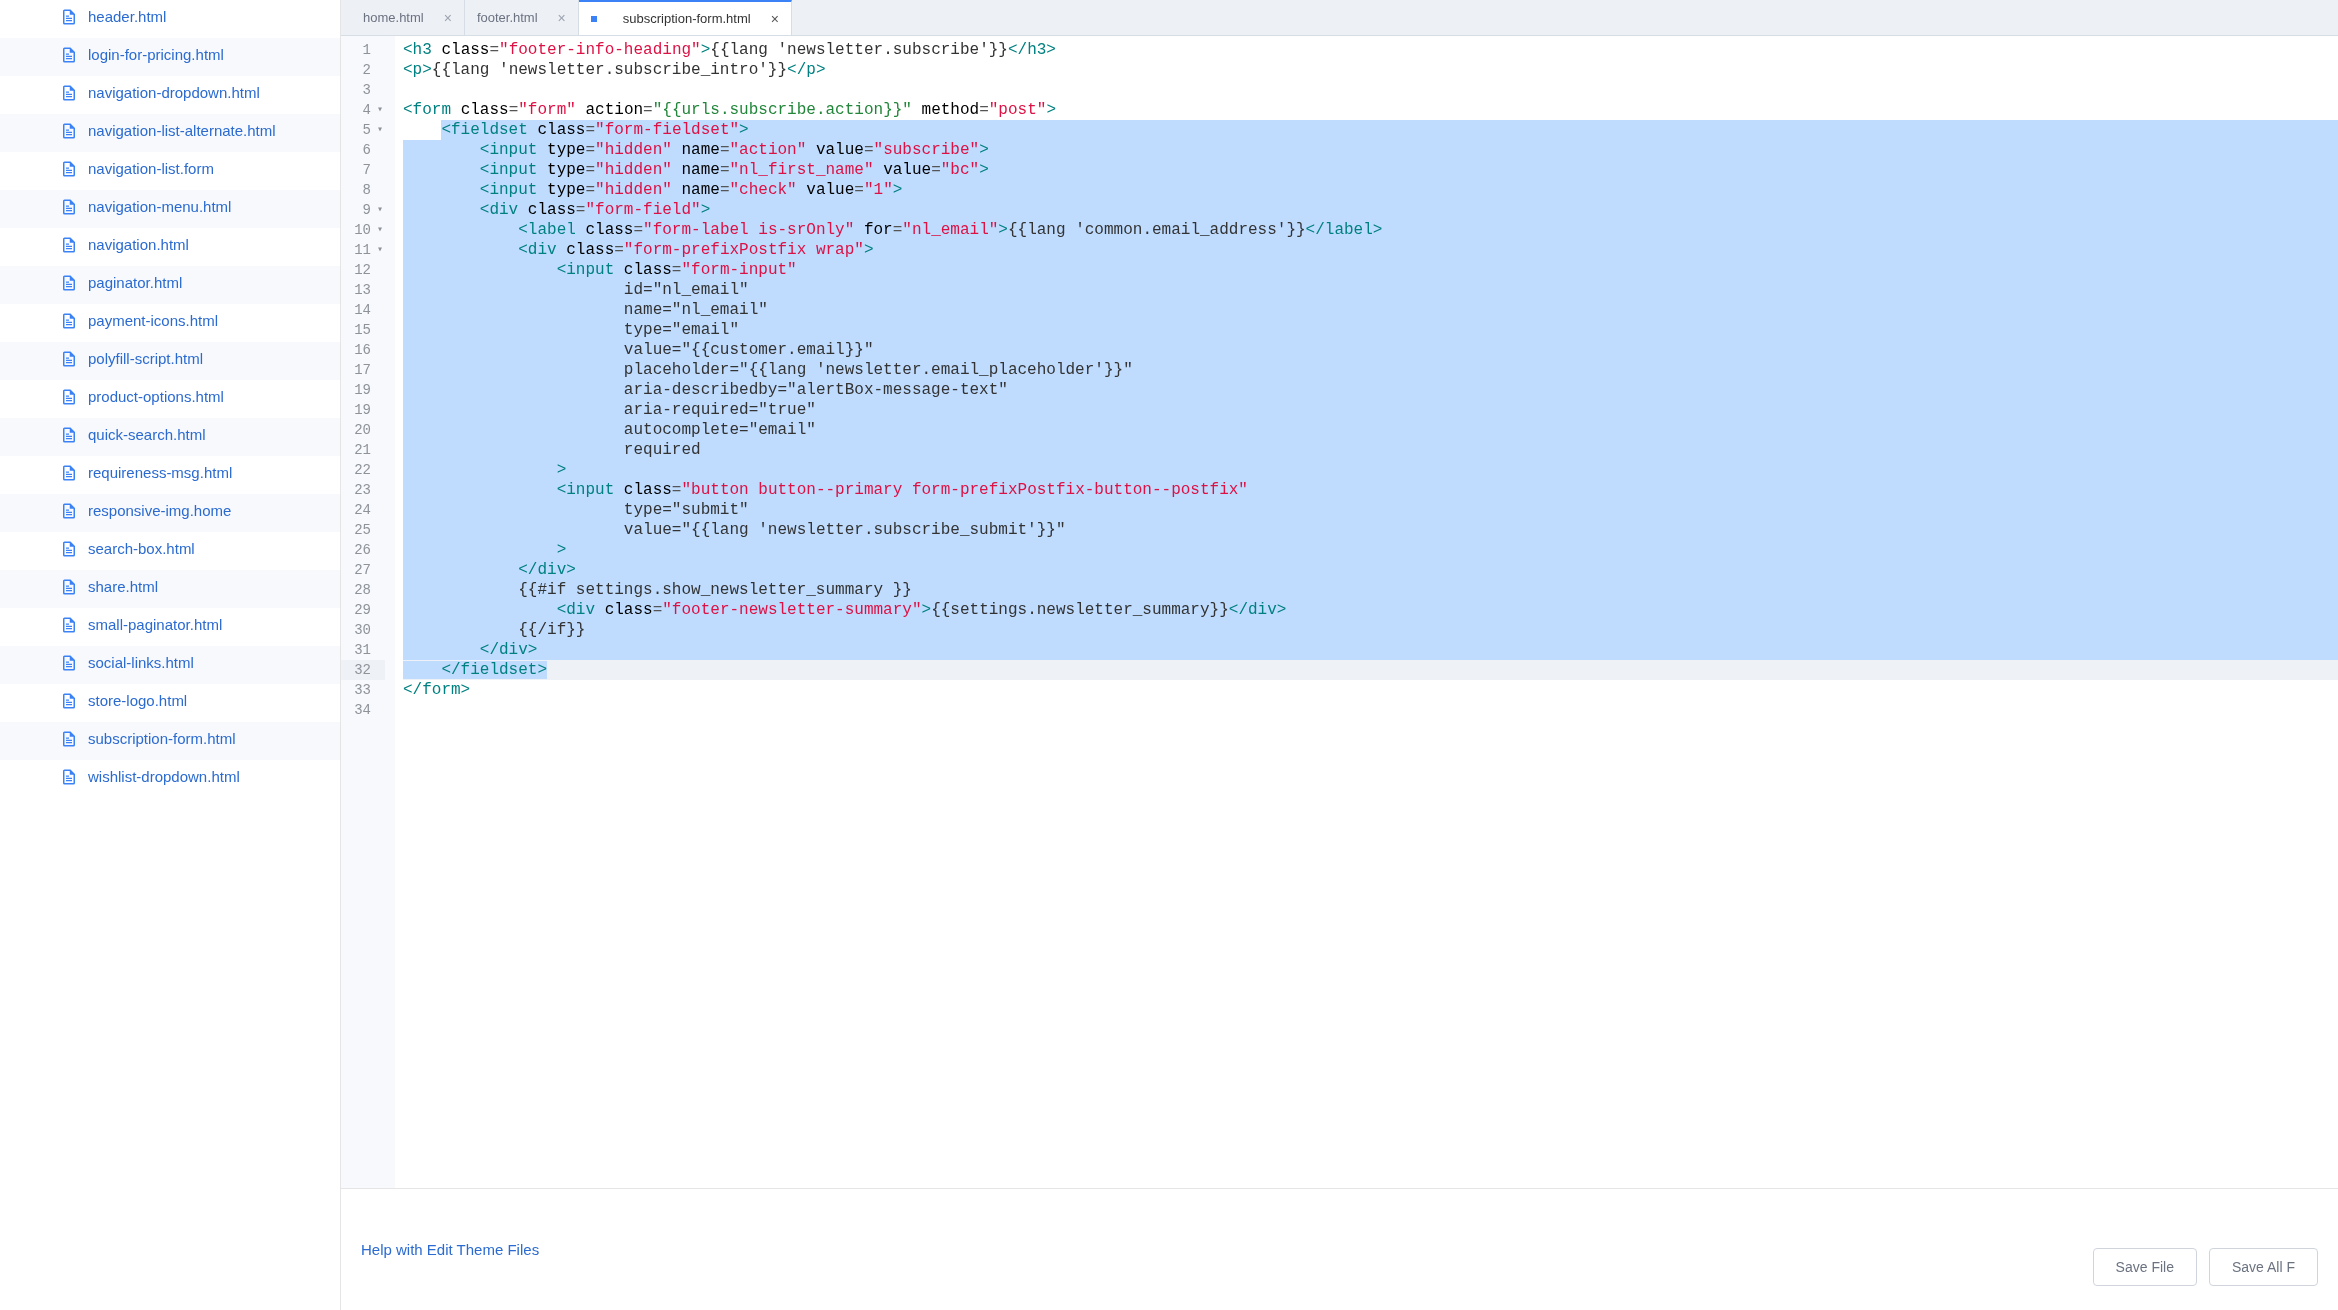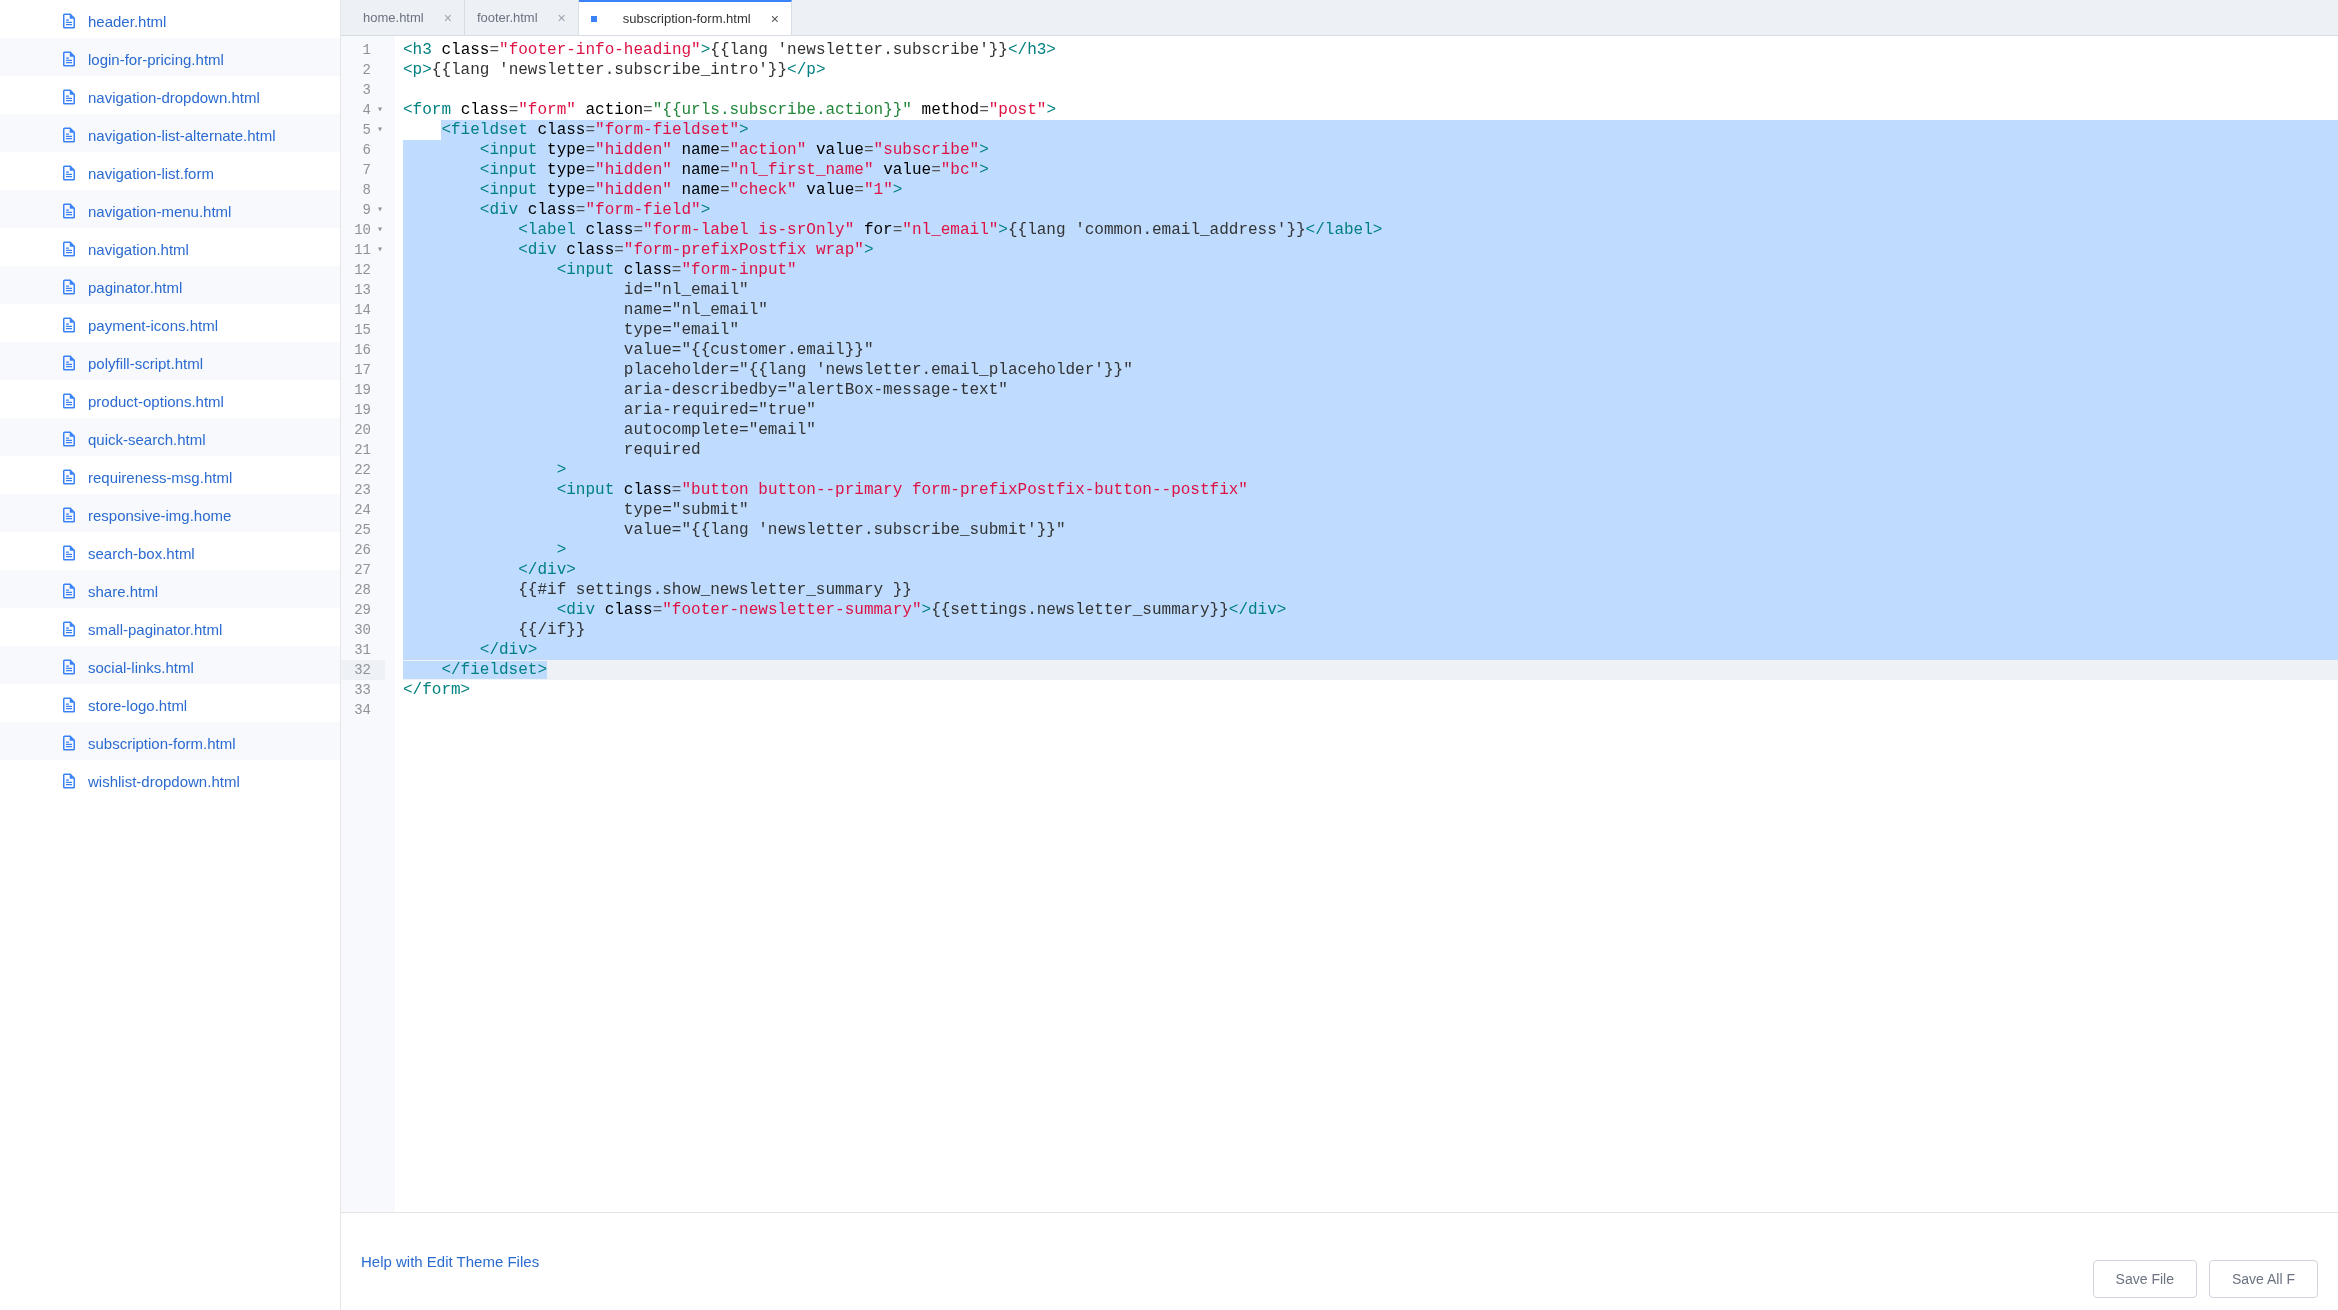--- a/index.html
+++ b/index.html
@@ -14,21 +14,21 @@
   }
 
   .sidebar {
     width: 340px;
     background: #fff;
     overflow-y: auto;
     flex-shrink: 0;
   }
   .file-item {
     display: flex;
-    align-items: flex-end;
+    align-items: flex-start;
     padding: 8px 0 8px 60px;
     cursor: pointer;
     height: 38px;
     background: #fff;
   }
   .file-item:nth-child(even) {
     background: #f7f9fc;
   }
   .file-item .icon {
     width: 18px;
@@ -124,21 +124,21 @@
   .tok-attr  { color:#000000; }
   .tok-eq    { color:#555; }
   .tok-str   { color:#d14; }
   .tok-strg  { color:#22863a; }
   .tok-text  { color:#333; }
 
   .footer {
     display:flex;
     justify-content: space-between;
     align-items:center;
-    padding: 12px 20px;
+    padding: 24px 20px;
     border-top: 1px solid #e5e5e5;
     background:#fff;
     flex-shrink:0;
   }
   .footer-link { color:#2b6bd1; font-size:15px; }
   .footer-buttons { display:flex; gap:12px; }
   .btn {
     padding: 10px 22px;
     border:1px solid #d0d5dd;
     background:#fff;

